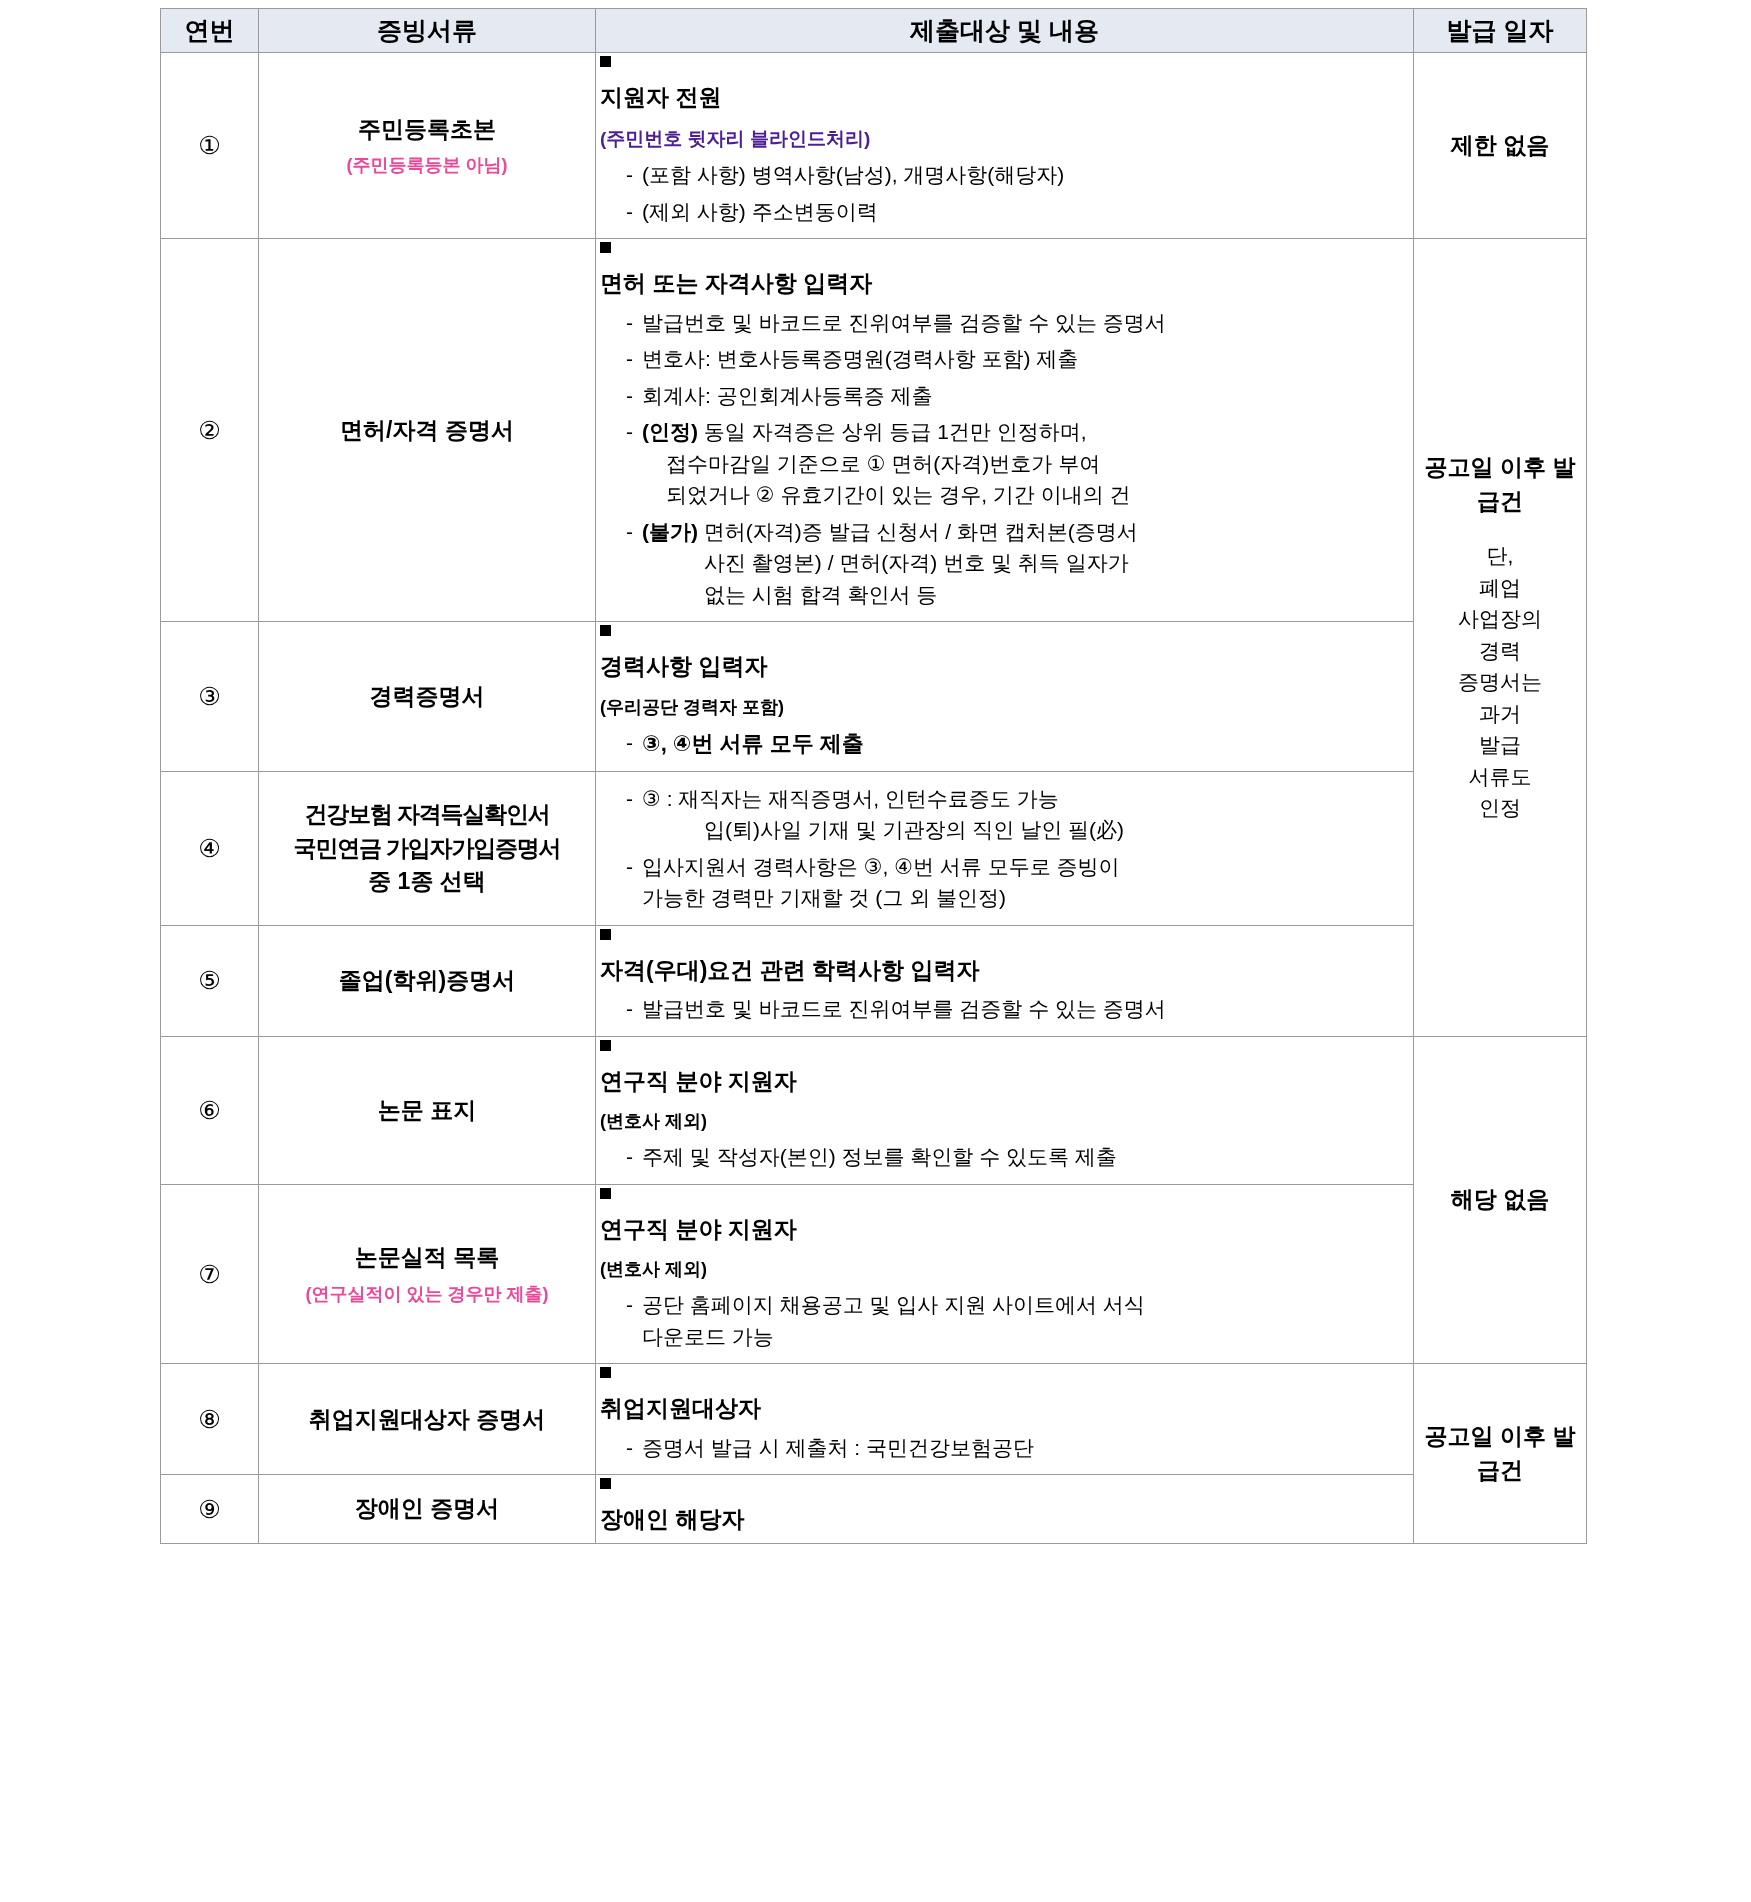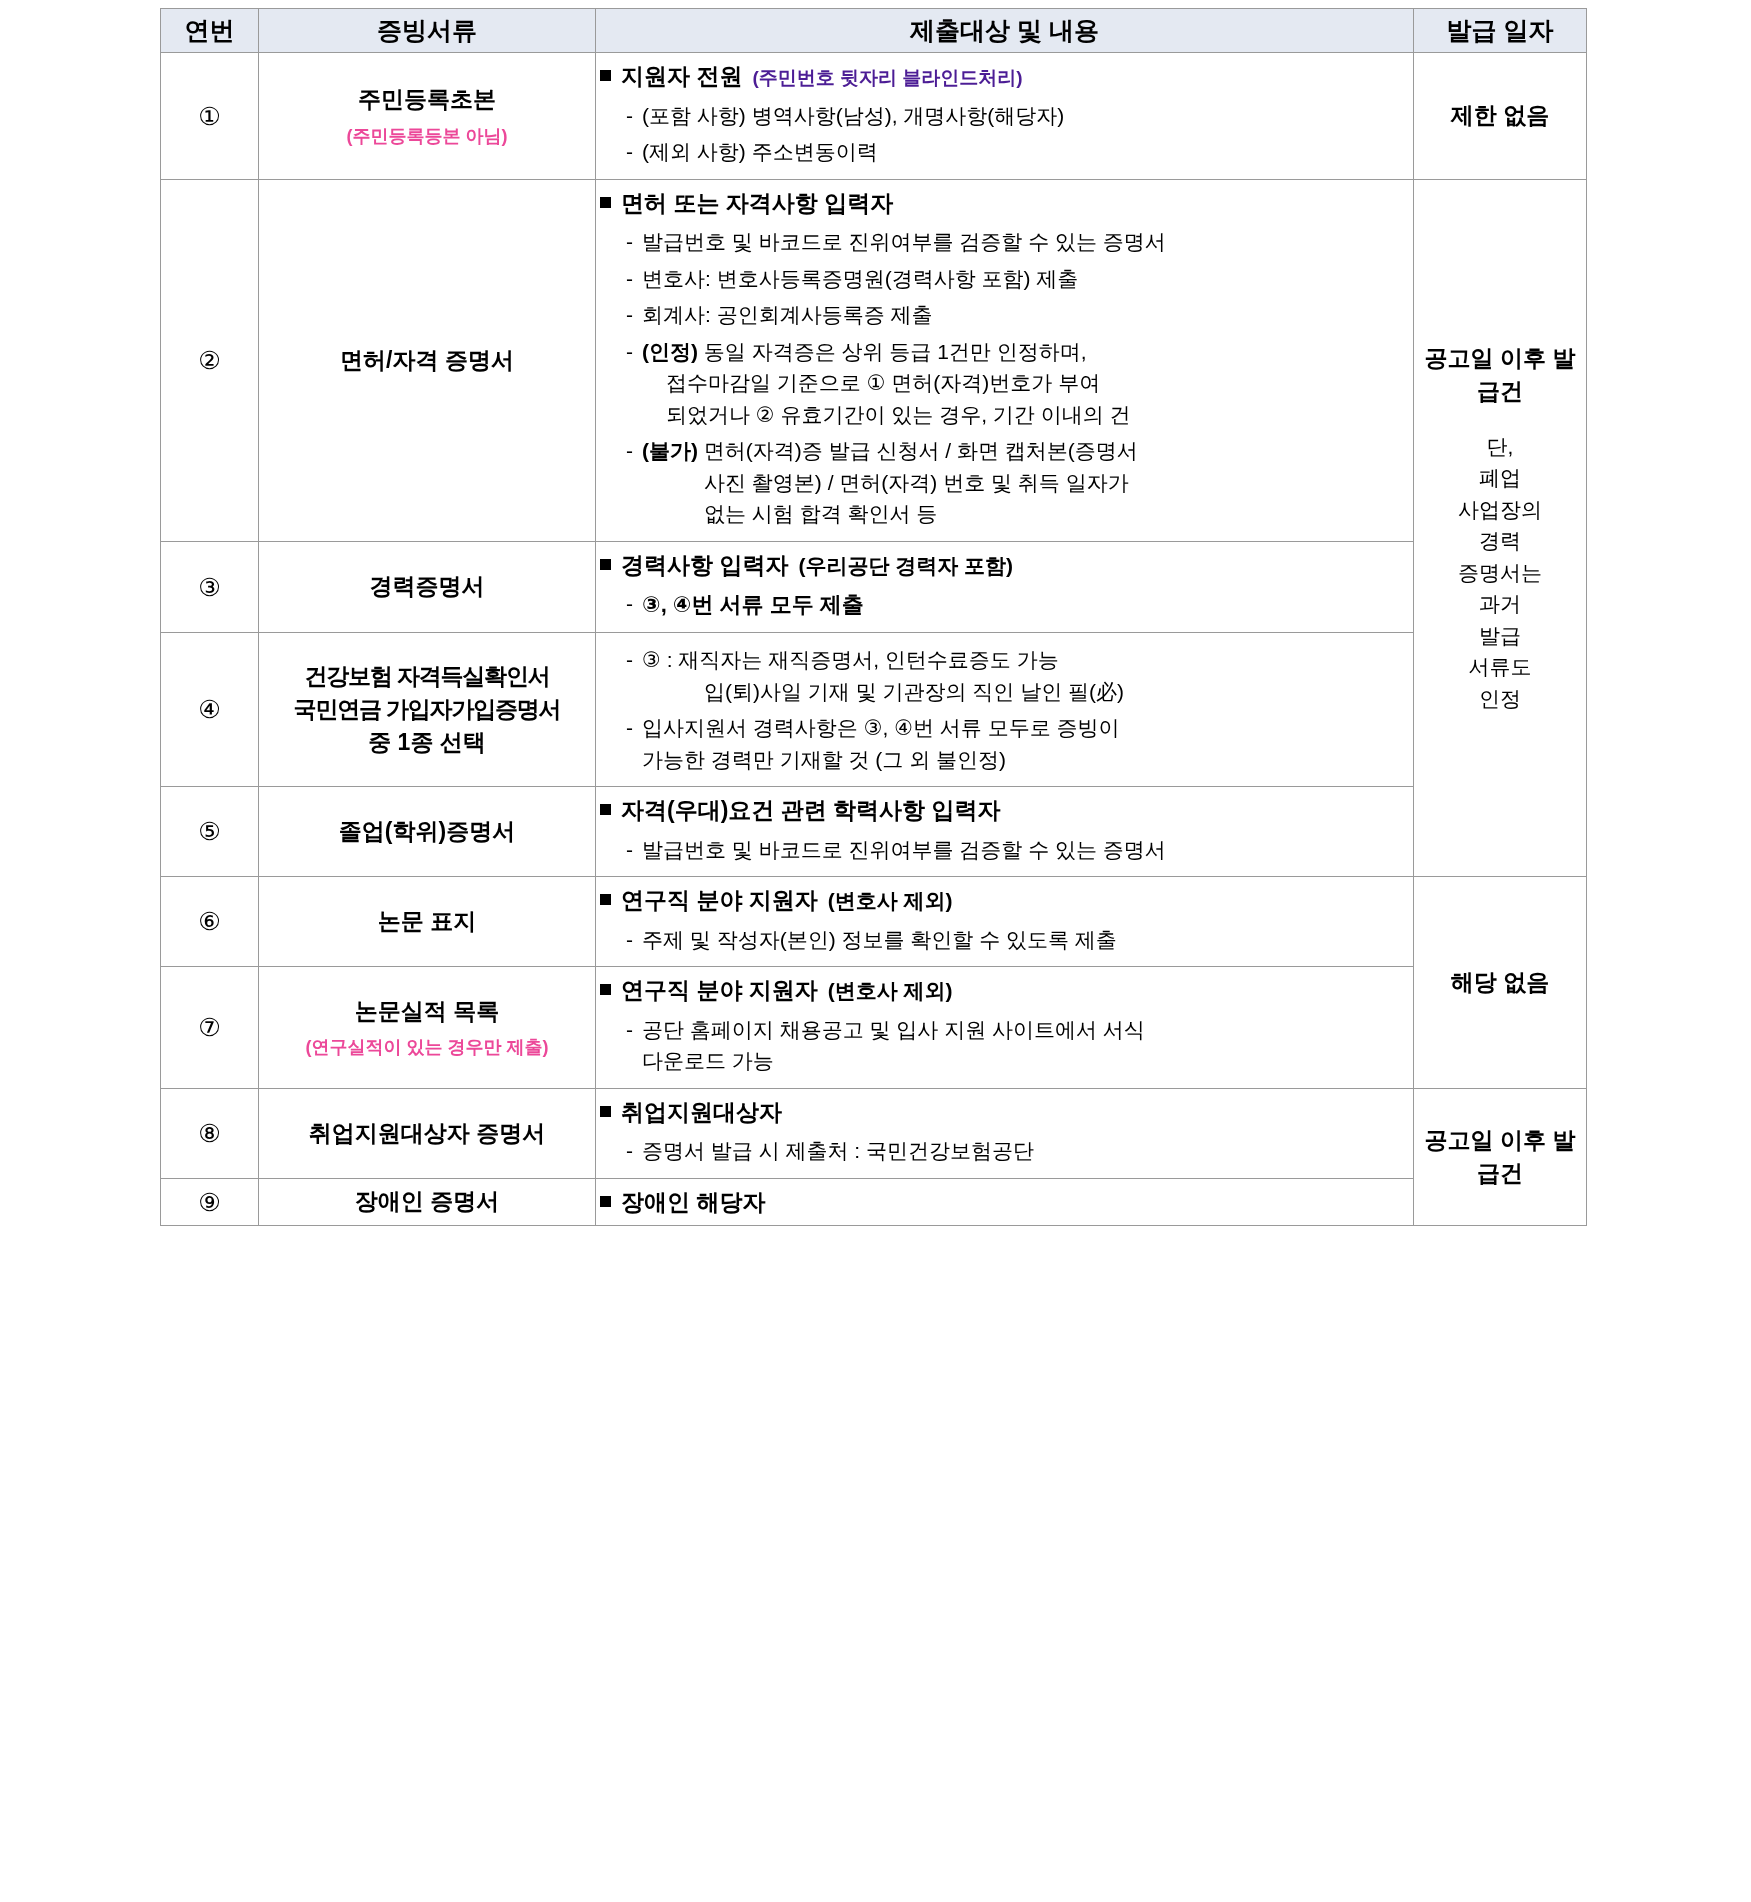--- a/index.html
+++ b/index.html
@@ -68,32 +68,33 @@
     line-height: 1.5;
     padding: 12px 10px 12px 12px;
   }
   .b-head {
     font-weight: bold;
     font-size: 23px;
     margin-bottom: 6px;
     display: flex;
     align-items: baseline;
     gap: 10px;
+    flex-direction: column;
   }
   .b-head .sq {
     display: inline-block;
     width: 11px;
     height: 11px;
     background: #000;
     flex: 0 0 auto;
     position: relative;
     top: -3px;
   }
   .b-head .small {
-    font-size: 21px;
+    font-size: 18px;
     font-weight: bold;
   }
   .b-head .blue {
     color: #4c1d95;
     font-size: 19px;
     font-weight: bold;
   }
   .b-item {
     display: flex;
     gap: 9px;

